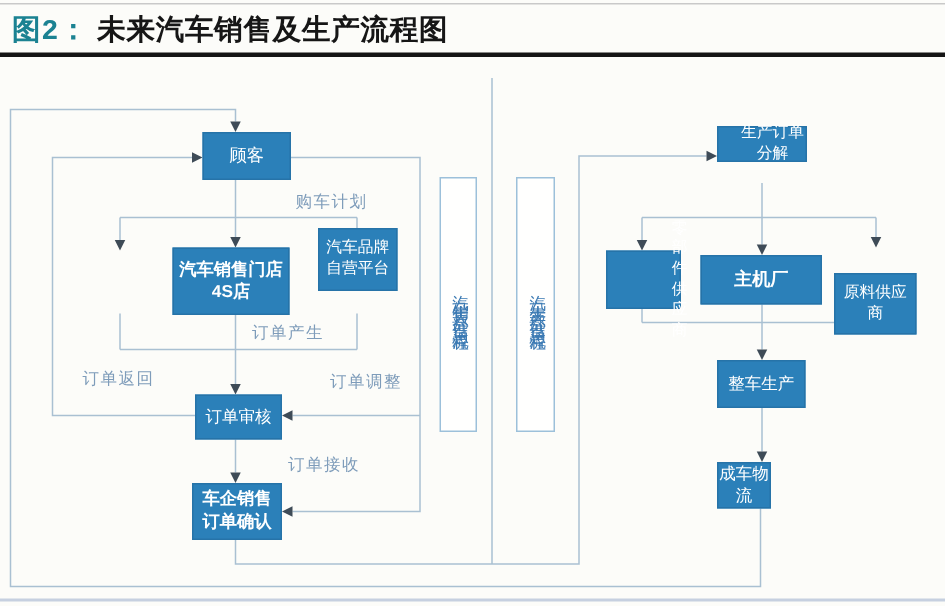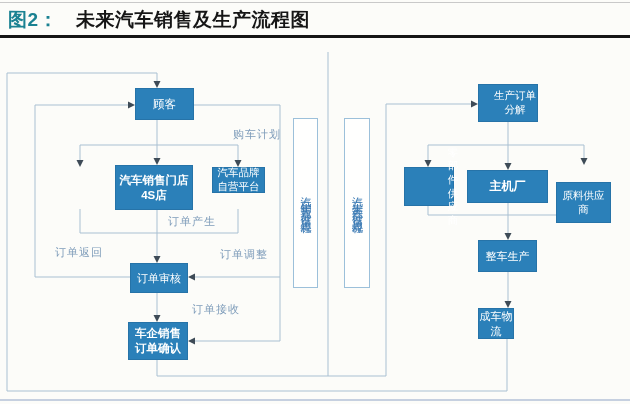--- a/index.html
+++ b/index.html
@@ -6,22 +6,22 @@
     --page-bg:#fcfcf9; --accent-teal:#1b8292; --title-text:#161616; --rule-black:#151515;
     --box-fill:#2b80b9; --box-text:#ffffff; --line:#a9c0d2; --arrow:#3e4b57;
     --edge-label:#7e9cba; --lane-text:#3a79b3; --lane-border:#9cc0da;
     --border-gray:#c9c9c9; --border-blue:#c6d0e0;
   }
   html,body{margin:0;padding:0;background:var(--page-bg);}
   .page{position:relative;width:630px;height:404px;background:var(--page-bg);
         font-family:"Liberation Sans",sans-serif;overflow:hidden;}
   .top-border{position:absolute;left:0;top:2px;width:630px;height:1px;background:var(--border-gray);}
   .title-row{position:absolute;left:8px;top:7px;font-size:19px;font-weight:bold;letter-spacing:0.5px;white-space:nowrap;}
-  .fig-label{color:var(--accent-teal);margin-right:6px;}
-  .fig-title{color:var(--title-text);margin-left:12px;}
+  .fig-label{color:var(--accent-teal);margin-right:6px;font-family:Liberation Mono, monospace;}
+  .fig-title{color:var(--title-text);}
   .title-rule{position:absolute;left:0;top:35px;width:630px;height:2.5px;background:var(--rule-black);}
   .bottom-border{position:absolute;left:0;top:399px;width:630px;height:1.5px;background:var(--border-blue);}
   svg.connectors{position:absolute;left:0;top:0;}
   .ln{fill:none;stroke:var(--line);stroke-width:1;}
   .ah{fill:var(--arrow);stroke:none;}
   .node{position:absolute;background:var(--box-fill);color:var(--box-text);
         display:flex;align-items:center;justify-content:center;text-align:center;
         font-size:10.5px;line-height:1.3;white-space:pre-line;border:1px solid #2673a8;box-sizing:border-box;}
   .node.bold{font-weight:bold;font-size:11.5px;}
   .lane{position:absolute;background:#fffffe;border:1px solid var(--lane-border);box-sizing:border-box;
@@ -67,38 +67,38 @@
     <polygon class="ah" points="424.5,160 431.5,160 428,167"></polygon>
     <polygon class="ah" points="504.5,163 511.5,163 508,170"></polygon>
     <polygon class="ah" points="580.5,158 587.5,158 584,165"></polygon>
     <polygon class="ah" points="504.5,233 511.5,233 508,240"></polygon>
     <polygon class="ah" points="504.5,301 511.5,301 508,308"></polygon>
   </svg>
 
   <div class="node" style="left:135px;top:88px;width:59px;height:32px;font-size:11.5px;">顾客</div>
   <div class="node bold" style="left:115px;top:165px;width:78px;height:45px;">汽车销售门店
 4S店</div>
-  <div class="node" style="left:212px;top:167px;width:53px;height:26px;">汽车品牌
+  <div class="node" style="left:212px;top:152px;width:53px;height:42px;">汽车品牌
 自营平台</div>
   <div class="node" style="left:130px;top:263px;width:58px;height:30px;font-size:11px;">订单审核</div>
   <div class="node bold" style="left:128px;top:322px;width:60px;height:38px;">车企销售
 订单确认</div>
-  <div class="node" style="left:478px;top:84px;width:60px;height:38px;padding-left:14px;">生产订单
+  <div class="node" style="left:478px;top:84px;width:60px;height:24px;padding-left:14px;">生产订单
 分解</div>
   <div class="node" style="left:404px;top:167px;width:48px;height:39px;padding-left:48px;">零部件供
 应商</div>
   <div class="node bold" style="left:467px;top:170px;width:81px;height:33px;font-size:12px;">主机厂</div>
   <div class="node" style="left:556px;top:182px;width:55px;height:41px;">原料供应
 商</div>
   <div class="node" style="left:478px;top:240px;width:59px;height:32px;font-size:11px;">整车生产</div>
   <div class="node" style="left:478px;top:308px;width:36px;height:31px;font-size:11px;">成车物流</div>
 
   <div class="lane" style="left:293px;top:118px;width:25px;height:170px;">汽车销售部分信息流程</div>
   <div class="lane" style="left:344px;top:118px;width:26px;height:170px;">汽车生产部分信息流程</div>
 
-  <div class="edge-label" style="left:197px;top:127px;margin-left:36px;">购车计划</div>
+  <div class="edge-label" style="left:197px;top:127px;">购车计划</div>
   <div class="edge-label" style="left:168px;top:214px;">订单产生</div>
   <div class="edge-label" style="left:55px;top:245px;">订单返回</div>
   <div class="edge-label" style="left:220px;top:247px;">订单调整</div>
   <div class="edge-label" style="left:172px;top:302px;margin-left:20px;">订单接收</div>
 
   <div class="bottom-border"></div>
 </div>
 
 </body></html>

